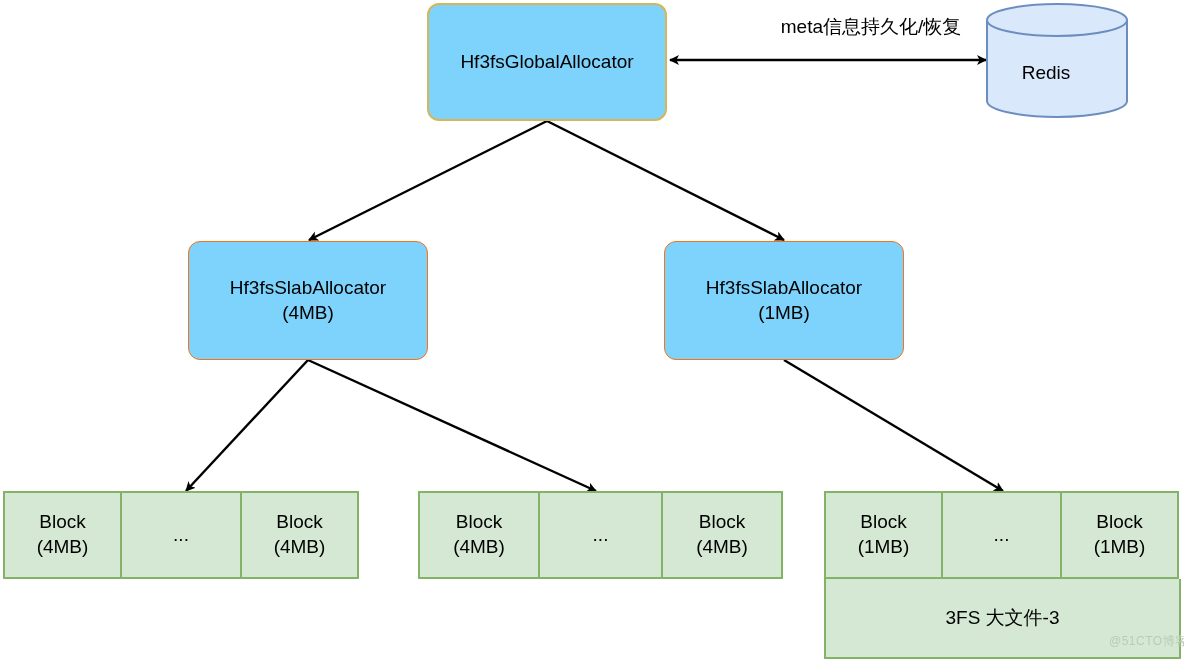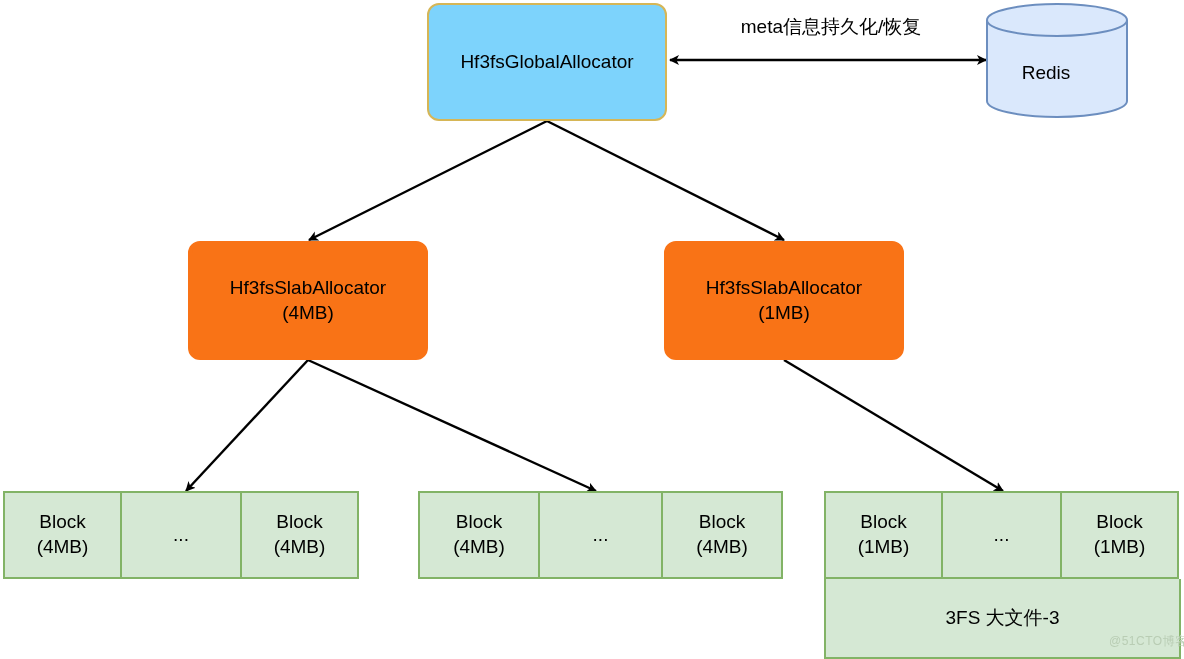--- a/index.html
+++ b/index.html
@@ -30,22 +30,22 @@
   }
   
   .node-yellow {
     background: #7dd3fc;
     border: 2px solid #d6b656;
     border-radius: 12px;
     font-size: 19px;
   }
   
   .node-orange {
-    background: #f97316;
-    border: 4px solid #f97316;
+    background: #7dd3fc;
+    border: 1px solid #f97316;
     border-radius: 12px;
     font-size: 19px;
   }
   
   .file-group {
     position: absolute;
     box-sizing: border-box;
     display: flex;
     flex-direction: column;
   }
@@ -132,21 +132,21 @@
 
     <line x1="784" y1="360" x2="1003" y2="491" stroke="#000000" stroke-width="2.4" marker-end="url(#arrowEnd)"></line>
   </svg>
 
   <svg style="position:absolute; left:986px; top:3px; width:142px; height:115px;" viewBox="0 0 142 115">
     <path d="M1,17 A70,16 0 0 1 141,17 L141,98 A70,16 0 0 1 1,98 Z" fill="#dae8fc" stroke="#6c8ebf" stroke-width="2"></path>
     <path d="M1,17 A70,16 0 0 0 141,17" fill="none" stroke="#6c8ebf" stroke-width="2"></path>
   </svg>
   <div class="cyl-label" style="left:975px; top:62px; width:142px; text-align:center;">Redis</div>
 
-  <div class="edge-label" style="left:676px; top:14px; width:310px; text-align:center;">meta信息持久化/恢复</div>
+  <div class="edge-label" style="left:716px; top:14px; width:310px; text-align:center;">meta信息持久化/恢复</div>
 
   <div class="node node-yellow" style="left:427px; top:3px; width:240px; height:118px;">
     <span>Hf3fsGlobalAllocator</span>
   </div>
 
   <div class="node node-orange" style="left:188px; top:241px; width:240px; height:119px;">
     <span>Hf3fsSlabAllocator
 (4MB)</span>
   </div>
 

